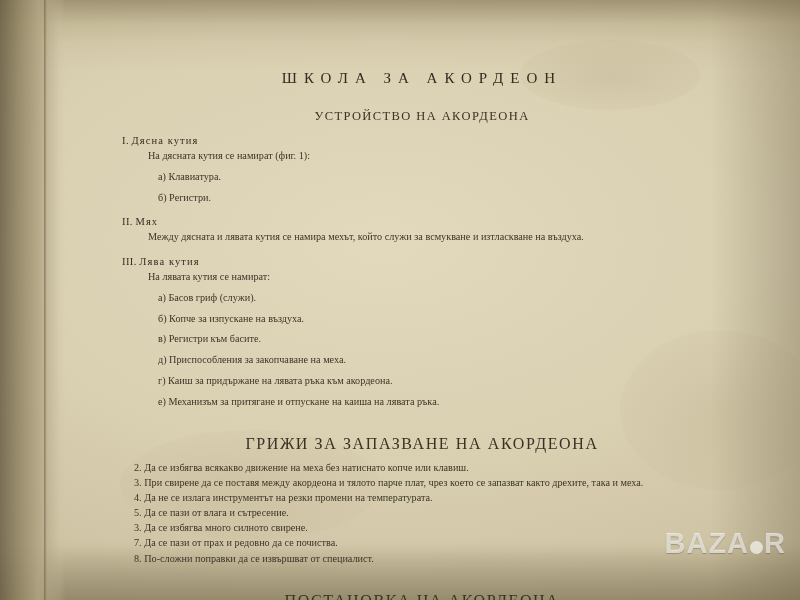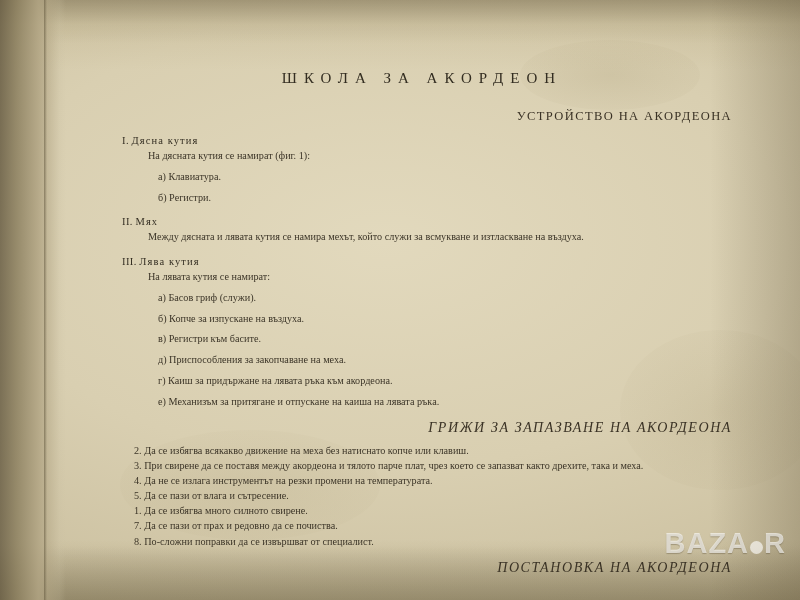--- a/index.html
+++ b/index.html
@@ -90,34 +90,33 @@
   .doc-title {
     text-align: center;
     font-size: 15px;
     letter-spacing: 7px;
     color: #332d21;
     margin: 0 0 22px 0;
     font-weight: normal;
   }
 
   .section-head {
-    text-align: right;
+    text-align: center;
     font-size: 12.5px;
     letter-spacing: 1.4px;
     margin: 0 0 11px 0;
     color: #3a3225;
     font-weight: normal;
   }
 
   .section-head.big {
-    font-size: 14px;
+    font-size: 16px;
     letter-spacing: 1.6px;
-    margin-top: 12px;
+    margin-top: 27px;
     margin-bottom: 8px;
-    font-style: italic;
   }
 
   .num-head {
     font-size: 10.5px;
     margin: 0 0 4px 0;
     padding-left: 10px;
     color: #352f23;
   }
   .num-head .rn { letter-spacing: 0.4px; }
   .num-head .nh-text { letter-spacing: 1.1px; }
@@ -227,21 +226,21 @@
     <p class="sub">г) Каиш за придържане на лявата ръка към акордеона.</p>
     <p class="sub">е) Механизъм за притягане и отпускане на каиша на лявата ръка.</p>
 
     <h2 class="section-head big">ГРИЖИ ЗА ЗАПАЗВАНЕ НА АКОРДЕОНА</h2>
 
     <div class="care-list">
       <p class="indent">2. Да се избягва всякакво движение на меха без натиснато копче или клавиш.</p>
       <p class="indent">3. При свирене да се поставя между акордеона и тялото парче плат, чрез което се запазват както дрехите, така и меха.</p>
       <p class="indent">4. Да не се излага инструментът на резки промени на температурата.</p>
       <p class="indent">5. Да се пази от влага и сътресение.</p>
-      <p class="indent">1. Да се избягва много силното свирене.</p>
+      <p class="indent">3. Да се избягва много силното свирене.</p>
       <p class="indent">7. Да се пази от прах и редовно да се почиства.</p>
       <p class="indent">8. По-сложни поправки да се извършват от специалист.</p>
     </div>
 
     <h2 class="section-head big">ПОСТАНОВКА НА АКОРДЕОНА</h2>
 
   </div>
 
   <div class="watermark">
     <span>BAZA</span><span class="dot"></span><span>R</span>

